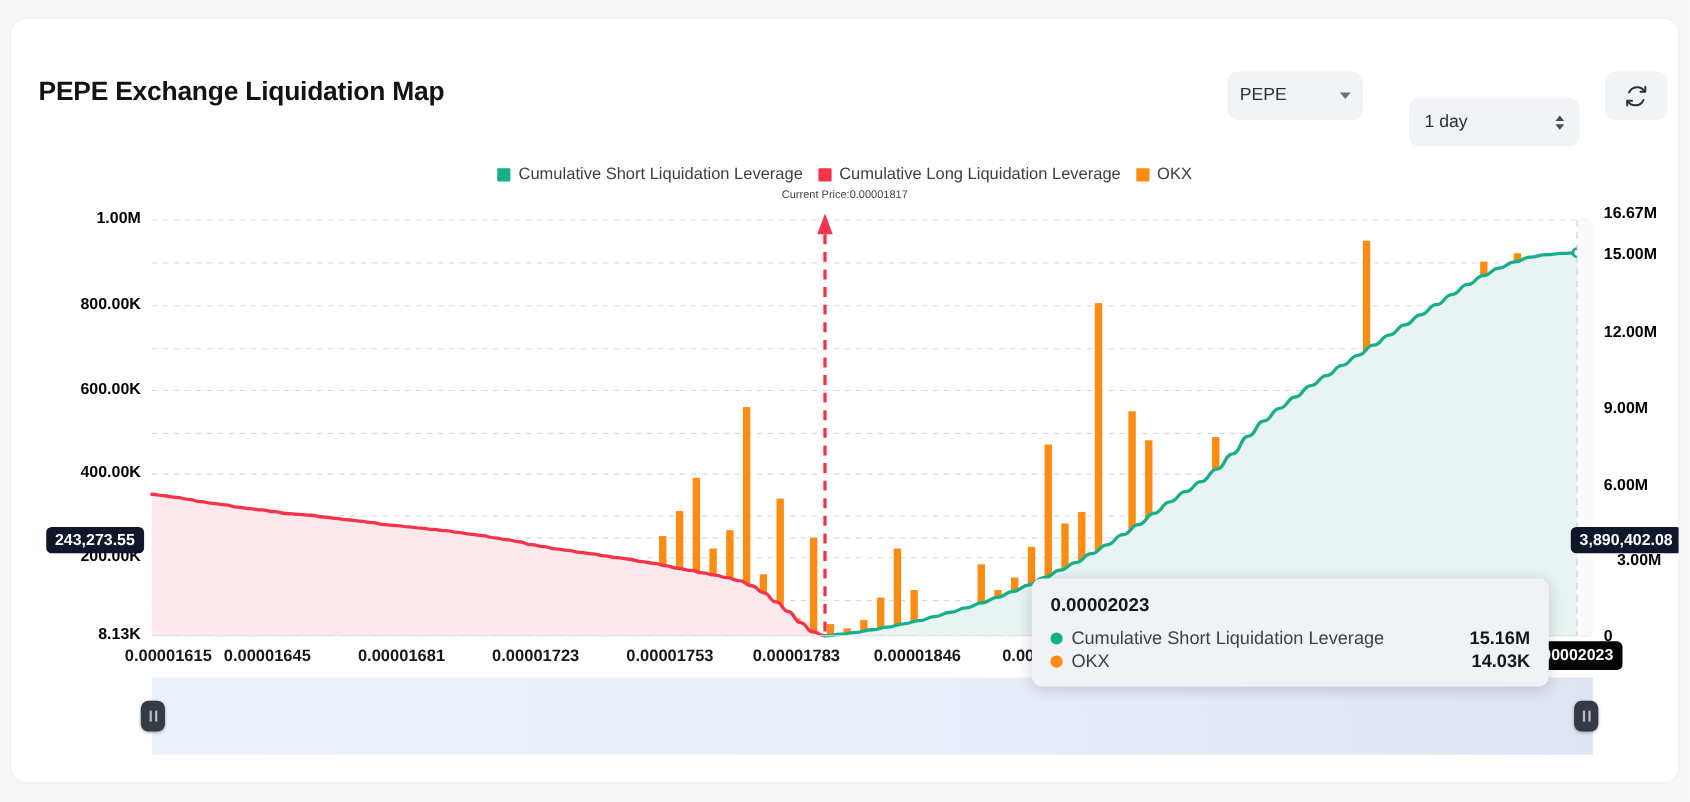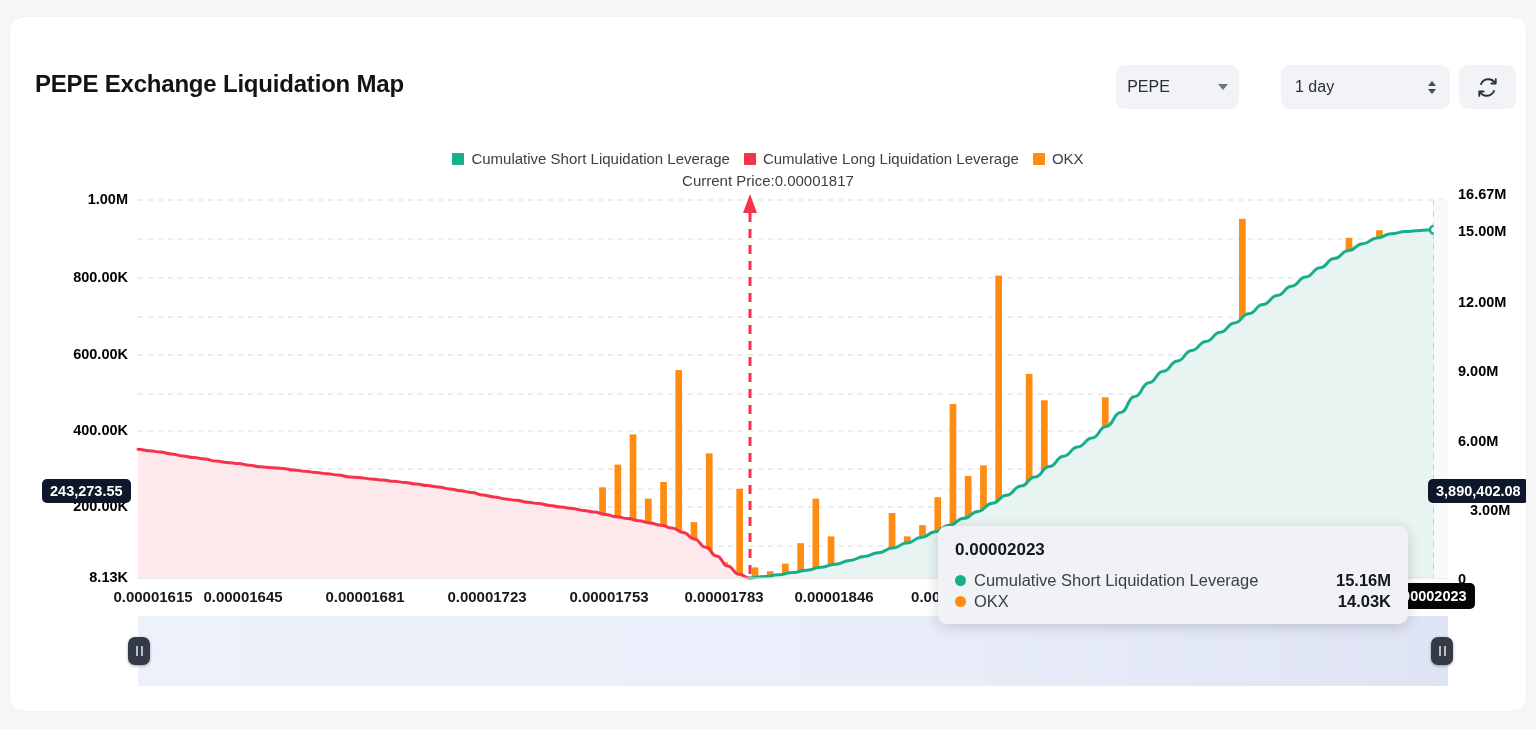--- a/index.html
+++ b/index.html
@@ -31,21 +31,21 @@
     height: 44px;
     background: #f1f3f7;
     border: none; border-radius: 9px;
     display: flex; align-items: center;
     font-family: "Liberation Sans", sans-serif;
     font-size: 16px; color: #2b2f36;
     cursor: pointer;
     padding: 0 14px;
   }
   #sel-symbol { left: 1106px; width: 123px; justify-content: center; gap: 48px; }
-  #sel-range  { left: 1271px; width: 169px; justify-content: space-between; }
+  #sel-range  { left: 1271px; width: 155px; justify-content: space-between; margin-top: 24px; }
   #btn-refresh{ left: 1449px; width: 57px; justify-content: center; }
   .chev-down {
     width: 0; height: 0;
     border-left: 5px solid transparent;
     border-right: 5px solid transparent;
     border-top: 6px solid #6b7280;
   }
   .spinner-icon { display: flex; flex-direction: column; gap: 3px; align-items: center; }
   .spin-up, .spin-dn {
     width: 0; height: 0;
@@ -58,21 +58,21 @@
   
   #legend {
     position: absolute; top: 133px; left: 0; width: 100%;
     display: flex; justify-content: center; align-items: center; gap: 14px;
     font-size: 15px; color: #3a3f47;
   }
   .lg-item { display: flex; align-items: center; gap: 7px; cursor: pointer; }
   .lg-swatch { width: 12px; height: 12px; border-radius: 1px; display: block; }
   #cur-price {
     position: absolute; top: 155px; left: 0; width: 100%;
-    text-align: center; font-size: 15px; color: #3a3f47;
+    text-align: center; font-size: 10px; color: #3a3f47;
   }
 
   
   #plot-wrap { position: absolute; left: 0; top: 0; width: 1516px; height: 694px; }
   .ax-lbl {
     position: absolute; font-size: 14.5px; font-weight: bold; color: #000000;
     white-space: nowrap;
   }
   .ax-left  { text-align: right; }
   .ax-right { text-align: left; }

